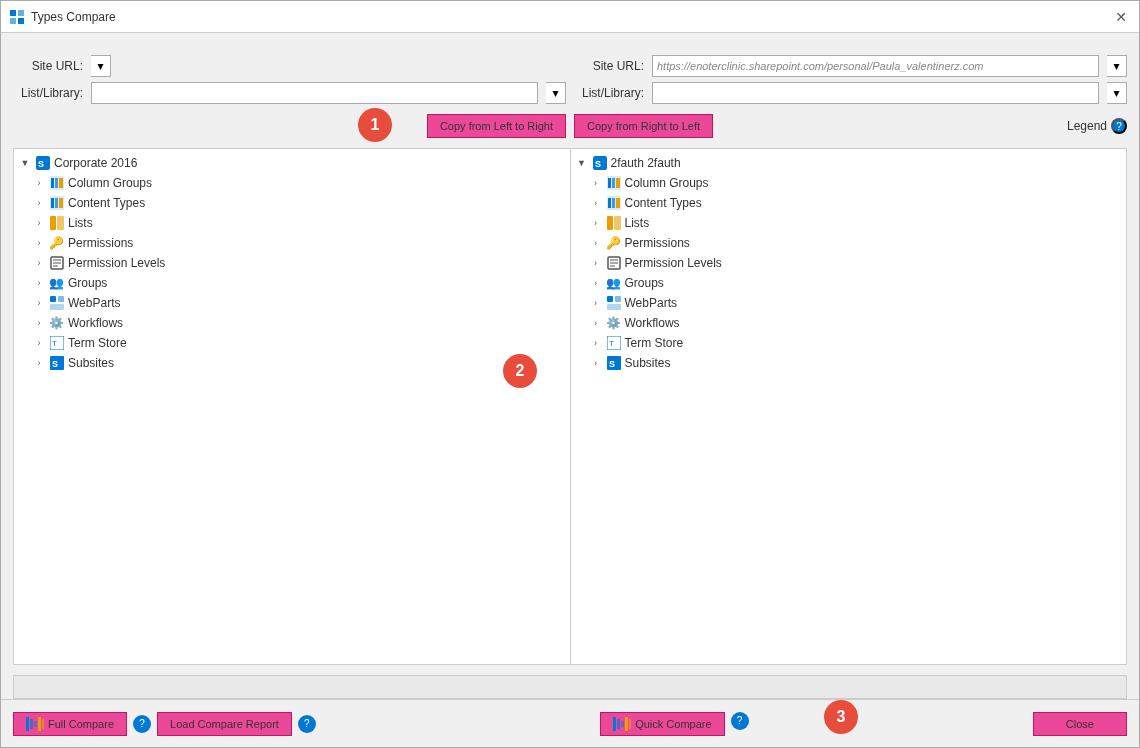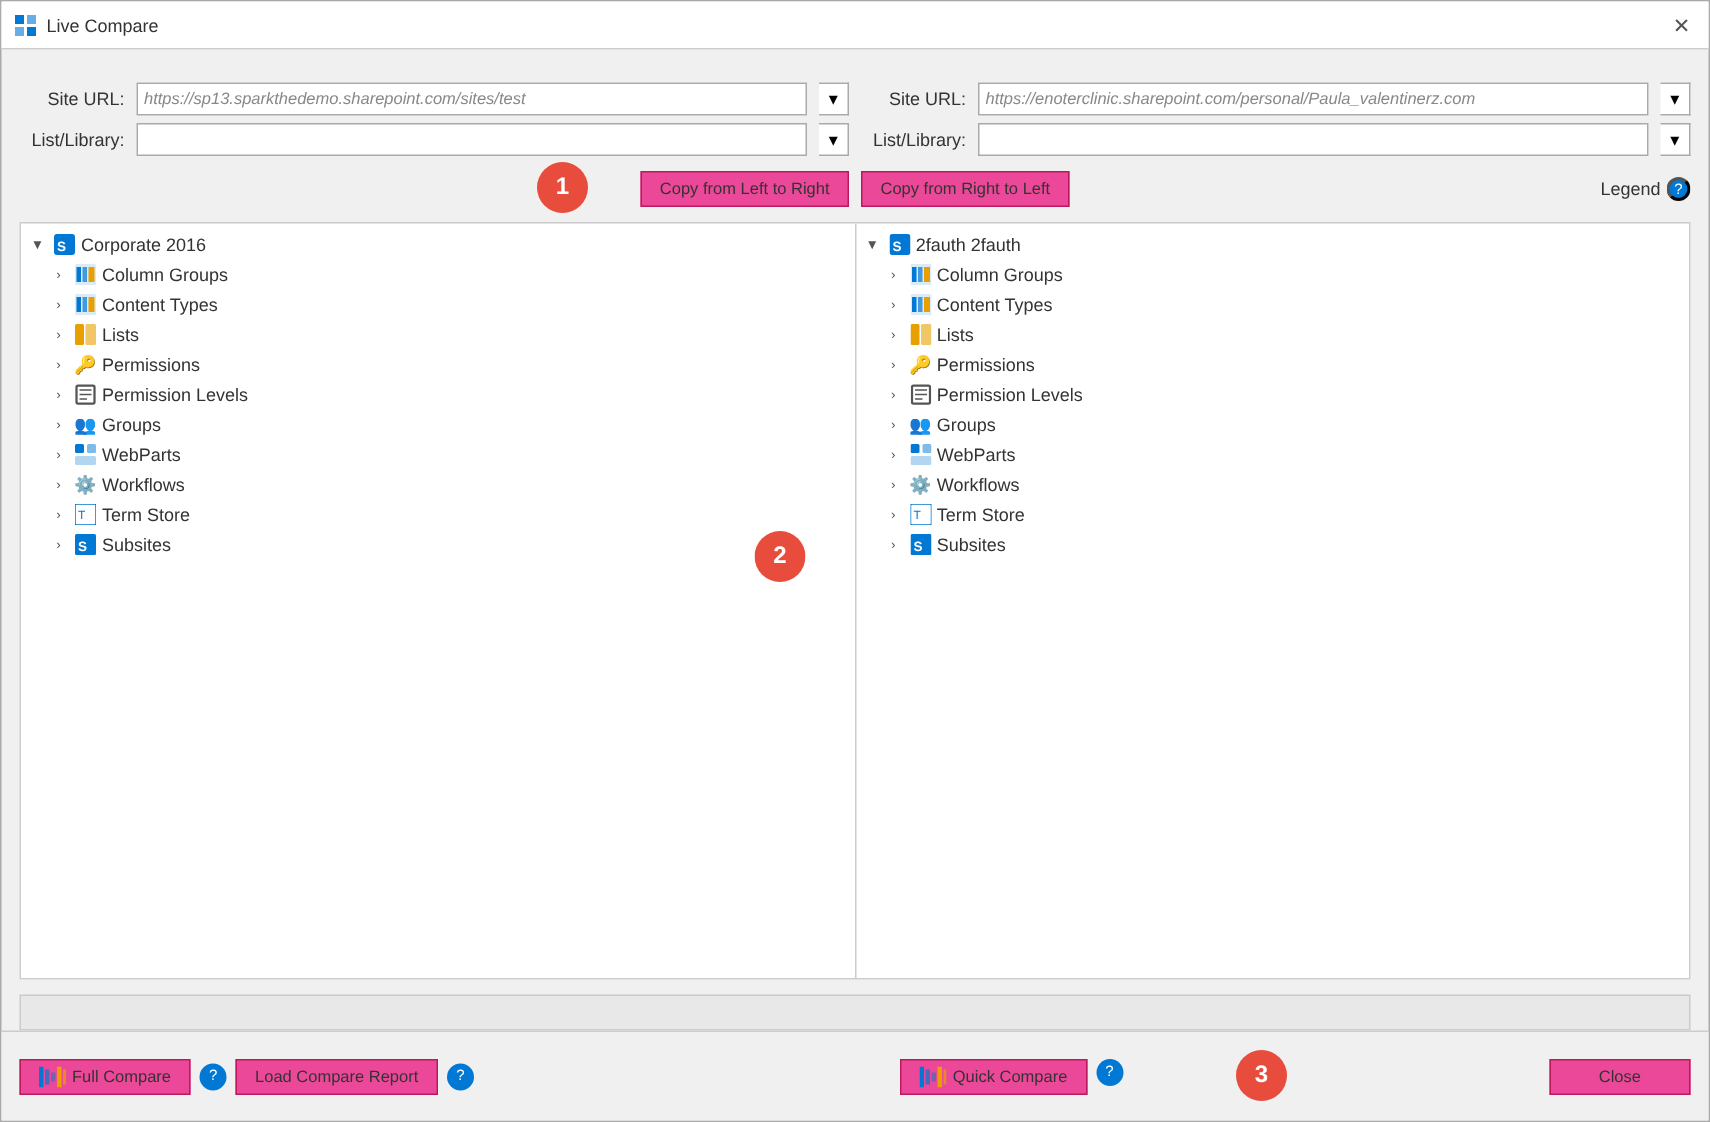--- a/index.html
+++ b/index.html
@@ -36,21 +36,21 @@
     .tree-item .expand { width: 14px; height: 14px; display: flex; align-items: center; justify-content: center; font-size: 9px; color: #555; cursor: pointer; }
     .tree-item .icon { width: 16px; height: 16px; margin: 0 3px; display: flex; align-items: center; justify-content: center; font-size: 12px; }
     .tree-item .label { font-size: 12px; color: #333; }
 
     .tree-item.level-0 { padding-left: 4px; font-weight: normal; }
     .tree-item.level-1 { padding-left: 18px; }
 
     
     .icon-sharepoint { color: #0078d4; }
 
-    .bottom-bar { height: 60px; background: #f0f0f0; border-top: 1px solid #ccc; display: flex; align-items: center; justify-content: space-between; padding: 0 12px; }
+    .bottom-bar { height: 48px; background: #f0f0f0; border-top: 1px solid #ccc; display: flex; align-items: center; justify-content: space-between; padding: 0 12px; }
     .bottom-left { display: flex; align-items: center; gap: 6px; }
     .bottom-center { display: flex; align-items: flex-start; gap: 6px; }
     .bottom-right { display: flex; align-items: center; gap: 6px; }
     .help-btn { width: 18px; height: 18px; border-radius: 50%; background: #0078d4; color: #fff; display: flex; align-items: center; justify-content: center; font-size: 10px; cursor: pointer; border: none; }
 
     .circle-badge { width: 34px; height: 34px; border-radius: 50%; background: #e74c3c; color: #fff; display: flex; align-items: center; justify-content: center; font-size: 16px; font-weight: bold; position: absolute; }
 
     .badge-1 { top: 108px; left: 358px; }
     .badge-2 { top: 354px; left: 503px; }
     .badge-3 { top: 700px; left: 824px; }
@@ -61,33 +61,32 @@
 <div class="window">
 
   <div class="title-bar">
     <div class="title-bar-left">
       <svg width="16" height="16" viewBox="0 0 16 16">
         <rect x="1" y="1" width="6" height="6" fill="#0078d4"></rect>
         <rect x="9" y="1" width="6" height="6" fill="#0078d4" opacity="0.6"></rect>
         <rect x="1" y="9" width="6" height="6" fill="#0078d4" opacity="0.6"></rect>
         <rect x="9" y="9" width="6" height="6" fill="#0078d4"></rect>
       </svg>
-      <span class="title-bar-title">Live Compare</span>
+      <span class="title-bar-title">Types Compare</span>
     </div>
     <button class="title-bar-close">✕</button>
   </div>
 
   <div class="content">
 
     <div class="side-by-side">
 
       <div class="left-form">
         <div class="form-row">
           <span class="form-label">Site URL:</span>
-          <input class="form-input" type="text" value="https://sp13.sparkthedemo.sharepoint.com/sites/test" style="color: rgb(136, 136, 136); font-style: italic; width: 100%;">
           <div class="form-select-arrow">▾</div>
         </div>
         <div class="form-row">
           <span class="form-label">List/Library:</span>
           <input class="form-input" type="text" value="" style="width: 100%;">
           <div class="form-select-arrow">▾</div>
         </div>
       </div>
 
       <div class="right-form">

